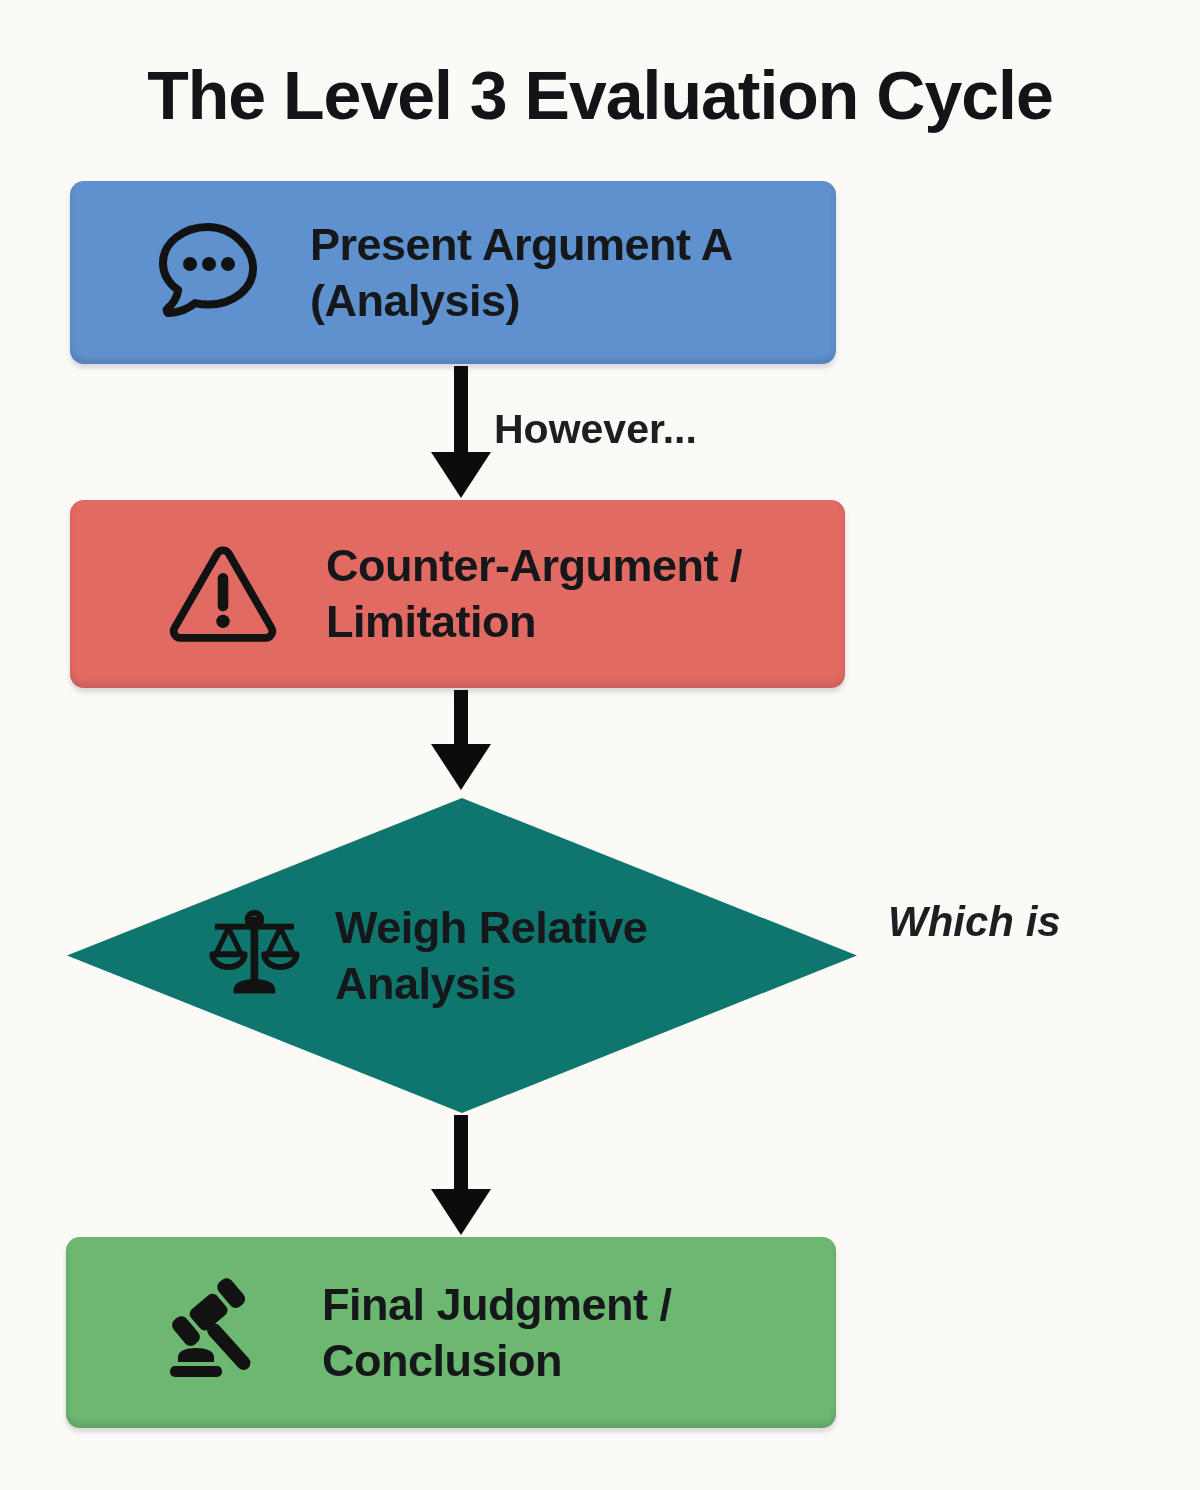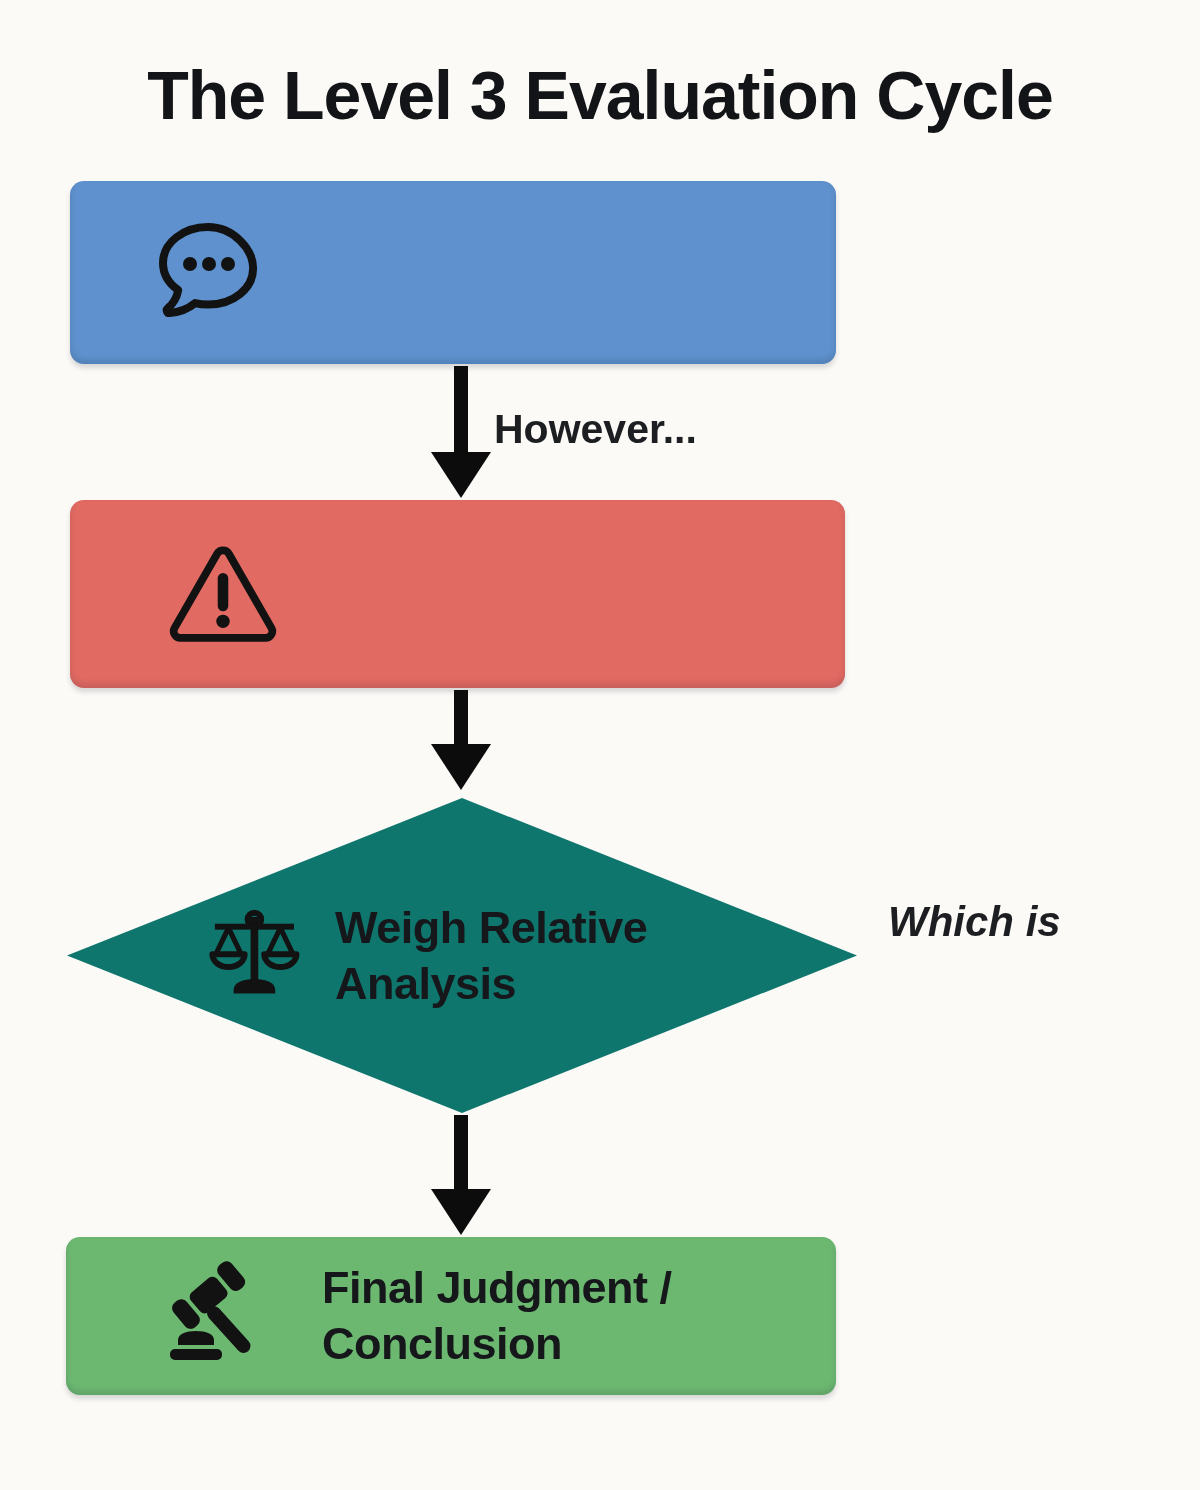--- a/index.html
+++ b/index.html
@@ -28,21 +28,21 @@
   }
   .box {
     position: absolute;
     border-radius: 14px;
     display: flex;
     align-items: center;
     box-shadow: 0 4px 5px rgba(60,60,70,0.18), inset 0 -4px 6px rgba(0,0,30,0.12);
   }
   .box-blue   { left: 70px;  top: 181px;  width: 766px; height: 183px; background: #5e91cd; }
   .box-red    { left: 70px;  top: 500px;  width: 775px; height: 188px; background: #e16a63; }
-  .box-green  { left: 66px;  top: 1237px; width: 770px; height: 158px; background: #6cb871; }
+  .box-green  { left: 66px;  top: 1237px; width: 770px; height: 191px; background: #6cb871; }
   .diamond {
     position: absolute;
     left: 67px; top: 798px;
     width: 790px; height: 315px;
     background: #0f766e;
     clip-path: polygon(50% 0, 100% 50%, 50% 100%, 0 50%);
     display: flex;
     align-items: center;
   }
   .box-icon {
@@ -120,36 +120,44 @@
 
   <div class="box box-blue">
     <span class="box-icon icon-chat">
       <svg viewBox="0 0 120 120" width="120" height="120">
         <path class="stroke" stroke-width="8" d="M60 14C35 14 15 30 15 50c0 10.8 5.9 20.5 15.2 27.1-1.2 6.9-4.8 13.5-10.5 18.2-2 1.7-.7 5 1.9 4.8 9.8-.9 18.9-4.6 25.5-10 4.1 1 8.5 1.5 13 1.5 25 0 45-16 45-36S85 14 60 14z"></path>
         <circle class="fill" cx="42" cy="51" r="7"></circle>
         <circle class="fill" cx="61" cy="51" r="7"></circle>
         <circle class="fill" cx="80" cy="51" r="7"></circle>
       </svg>
     </span>
+    <div class="box-label gap-chat">
+      <span>Present Argument A</span>
+      <span>(Analysis)</span>
+    </div>
   </div>
 
   <div class="arrow arrow-1">
     <div class="arrow-stem"></div>
     <div class="arrow-head"></div>
   </div>
   <div class="arrow-label">However...</div>
 
   <div class="box box-red">
     <span class="box-icon icon-warning">
       <svg viewBox="0 0 120 120" width="122" height="115">
         <path class="stroke" stroke-width="8" d="M53.9 17.5c2.7-4.7 9.5-4.7 12.2 0l44.4 77.3c2.7 4.7-.7 10.5-6.1 10.5H15.6c-5.4 0-8.8-5.8-6.1-10.5z"></path>
         <line class="stroke" stroke-width="11" x1="60" y1="43" x2="60" y2="72"></line>
         <circle class="fill" cx="60" cy="88" r="7"></circle>
       </svg>
     </span>
+    <div class="box-label gap-warning">
+      <span>Counter-Argument /</span>
+      <span>Limitation</span>
+    </div>
   </div>
 
   <div class="arrow arrow-2">
     <div class="arrow-stem"></div>
     <div class="arrow-head"></div>
   </div>
 
   <div class="diamond">
     <span class="box-icon icon-scale">
       <svg viewBox="0 0 120 120" width="102" height="122">

